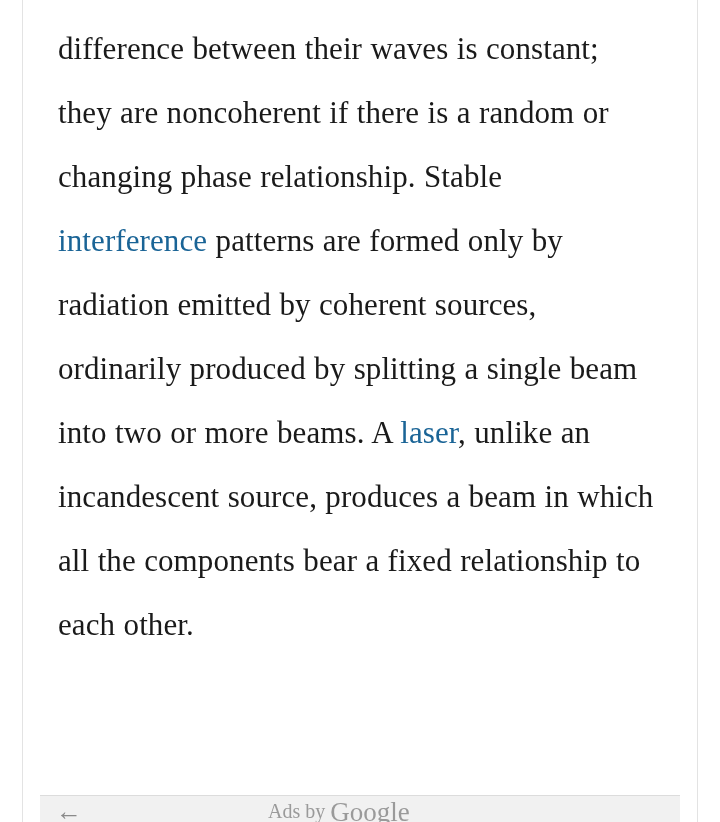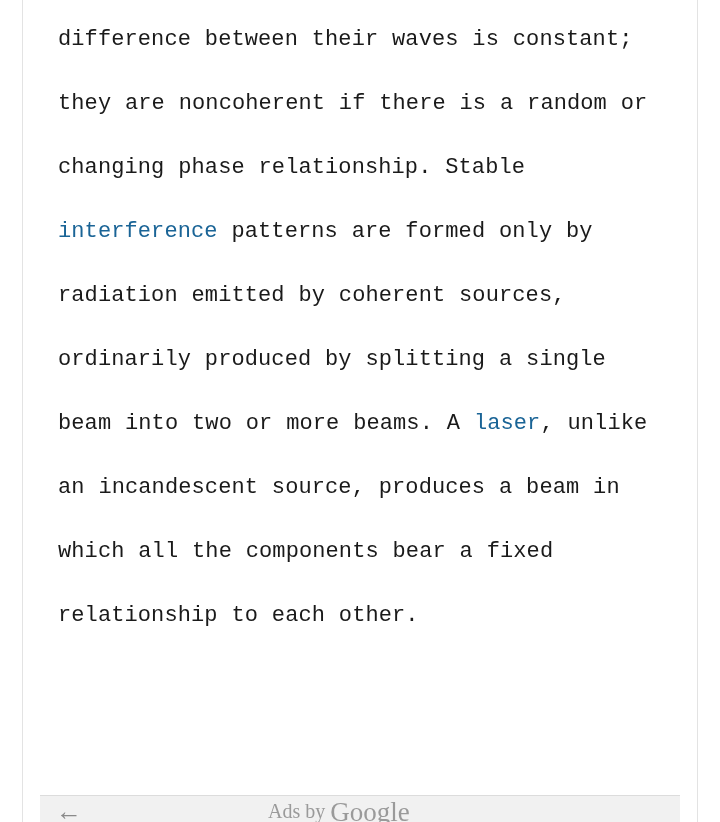--- a/index.html
+++ b/index.html
@@ -38,26 +38,25 @@
     top: 0;
     width: 1px;
     height: 822px;
     background: #e3e3e3;
   }
   .article-body {
     position: absolute;
     left: 58px;
     top: -14px;
     width: 600px;
-    font-size: 22px;
+    font-size: 31px;
     line-height: 64px;
     color: #1a1a1a;
     letter-spacing: 0.1px;
     word-spacing: 0.5px;
-    font-family: Liberation Mono, monospace;
   }
   .article-body a {
     color: #1a6496;
     text-decoration: none;
   }
   .ad-strip {
     position: absolute;
     left: 40px;
     bottom: 0;
     width: 640px;

